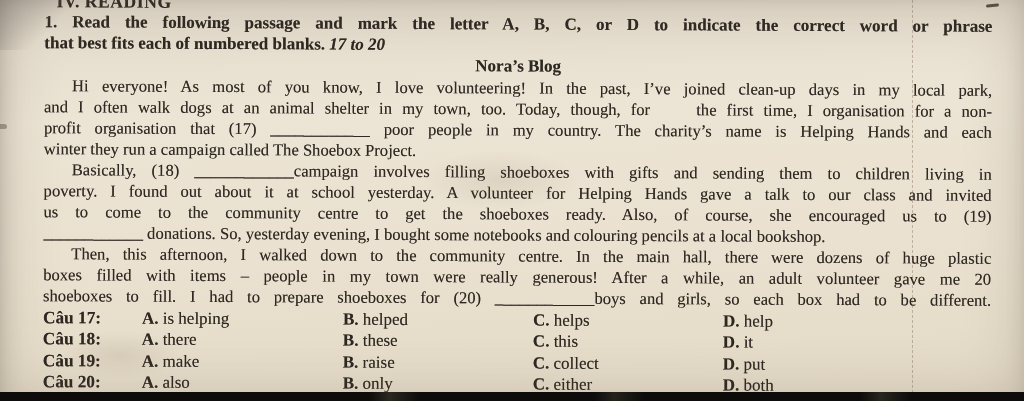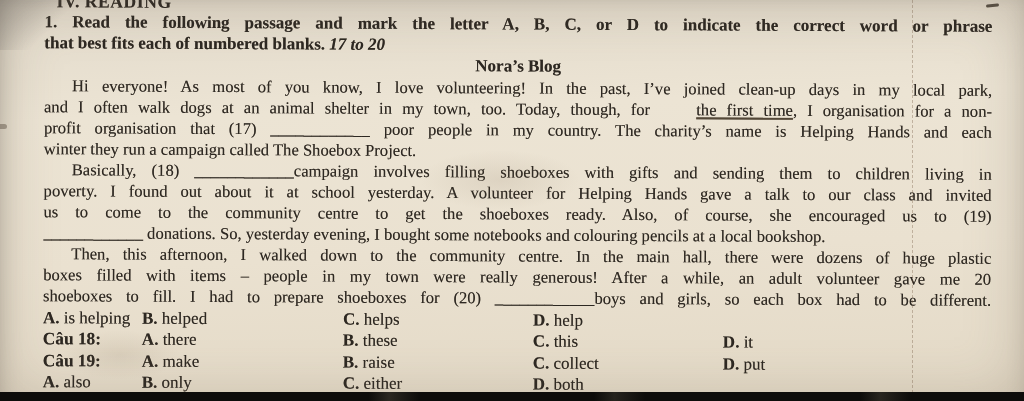--- a/index.html
+++ b/index.html
@@ -57,21 +57,20 @@
   .blog-title{font-weight:bold;font-size:17px;line-height:21px;text-align:center;}
 
   .passage{margin-top:1px;}
   .pline{
     line-height:21px;white-space:normal;
     text-align:justify;text-align-last:justify;
   }
   .pline.indent{text-indent:28px;}
   .pline.last{text-align-last:left;}
   .hand-underline{
-    text-decoration:underline;
     text-decoration-thickness:1.5px;
     text-decoration-color:rgba(74,62,46,.85);
     text-underline-offset:2px;
     margin-left:36px;
   }
 
   .questions{margin-top:1px;}
   .qrow{
     display:grid;grid-template-columns:99px 201px 190px 190px 1fr;
     line-height:21.3px;font-size:17px;
@@ -100,40 +99,42 @@
         <div class="pline"><span>poverty. I found out about it at school yesterday. A volunteer for Helping Hands gave a talk to our class and invited</span></div>
         <div class="pline"><span>us to come to the community centre to get the shoeboxes ready. Also, of course, she encouraged us to (19)</span></div>
         <div class="pline last"><span>____________ donations. So, yesterday evening, I bought some notebooks and colouring pencils at a local bookshop.</span></div>
         <div class="pline indent"><span>Then, this afternoon, I walked down to the community centre. In the main hall, there were dozens of huge plastic</span></div>
         <div class="pline"><span>boxes filled with items – people in my town were really generous! After a while, an adult volunteer gave me 20</span></div>
         <div class="pline"><span>shoeboxes to fill. I had to prepare shoeboxes for (20) ____________boys and girls, so each box had to be different.</span></div>
       </div>
 
     <div class="questions" id="questions-block">
         <div class="qrow">
+          <span class="qlabel">Câu 17:</span>
           <span class="opt"><b>A. </b>is helping</span>
           <span class="opt"><b>B. </b>helped</span>
           <span class="opt"><b>C. </b>helps</span>
           <span class="opt"><b>D. </b>help</span>
         </div>
         <div class="qrow">
           <span class="qlabel">Câu 18:</span>
           <span class="opt"><b>A. </b>there</span>
           <span class="opt"><b>B. </b>these</span>
           <span class="opt"><b>C. </b>this</span>
           <span class="opt"><b>D. </b>it</span>
         </div>
         <div class="qrow">
           <span class="qlabel">Câu 19:</span>
           <span class="opt"><b>A. </b>make</span>
           <span class="opt"><b>B. </b>raise</span>
           <span class="opt"><b>C. </b>collect</span>
           <span class="opt"><b>D. </b>put</span>
         </div>
         <div class="qrow">
+          <span class="qlabel">Câu 20:</span>
           <span class="opt"><b>A. </b>also</span>
           <span class="opt"><b>B. </b>only</span>
           <span class="opt"><b>C. </b>either</span>
           <span class="opt"><b>D. </b>both</span>
         </div>
       </div>
   </div>
 
   <div class="smudge" style="left:420px;top:150px;width:160px;height:60px;"></div>
   <div class="smudge" style="left:60px;top:330px;width:120px;height:50px;"></div>

